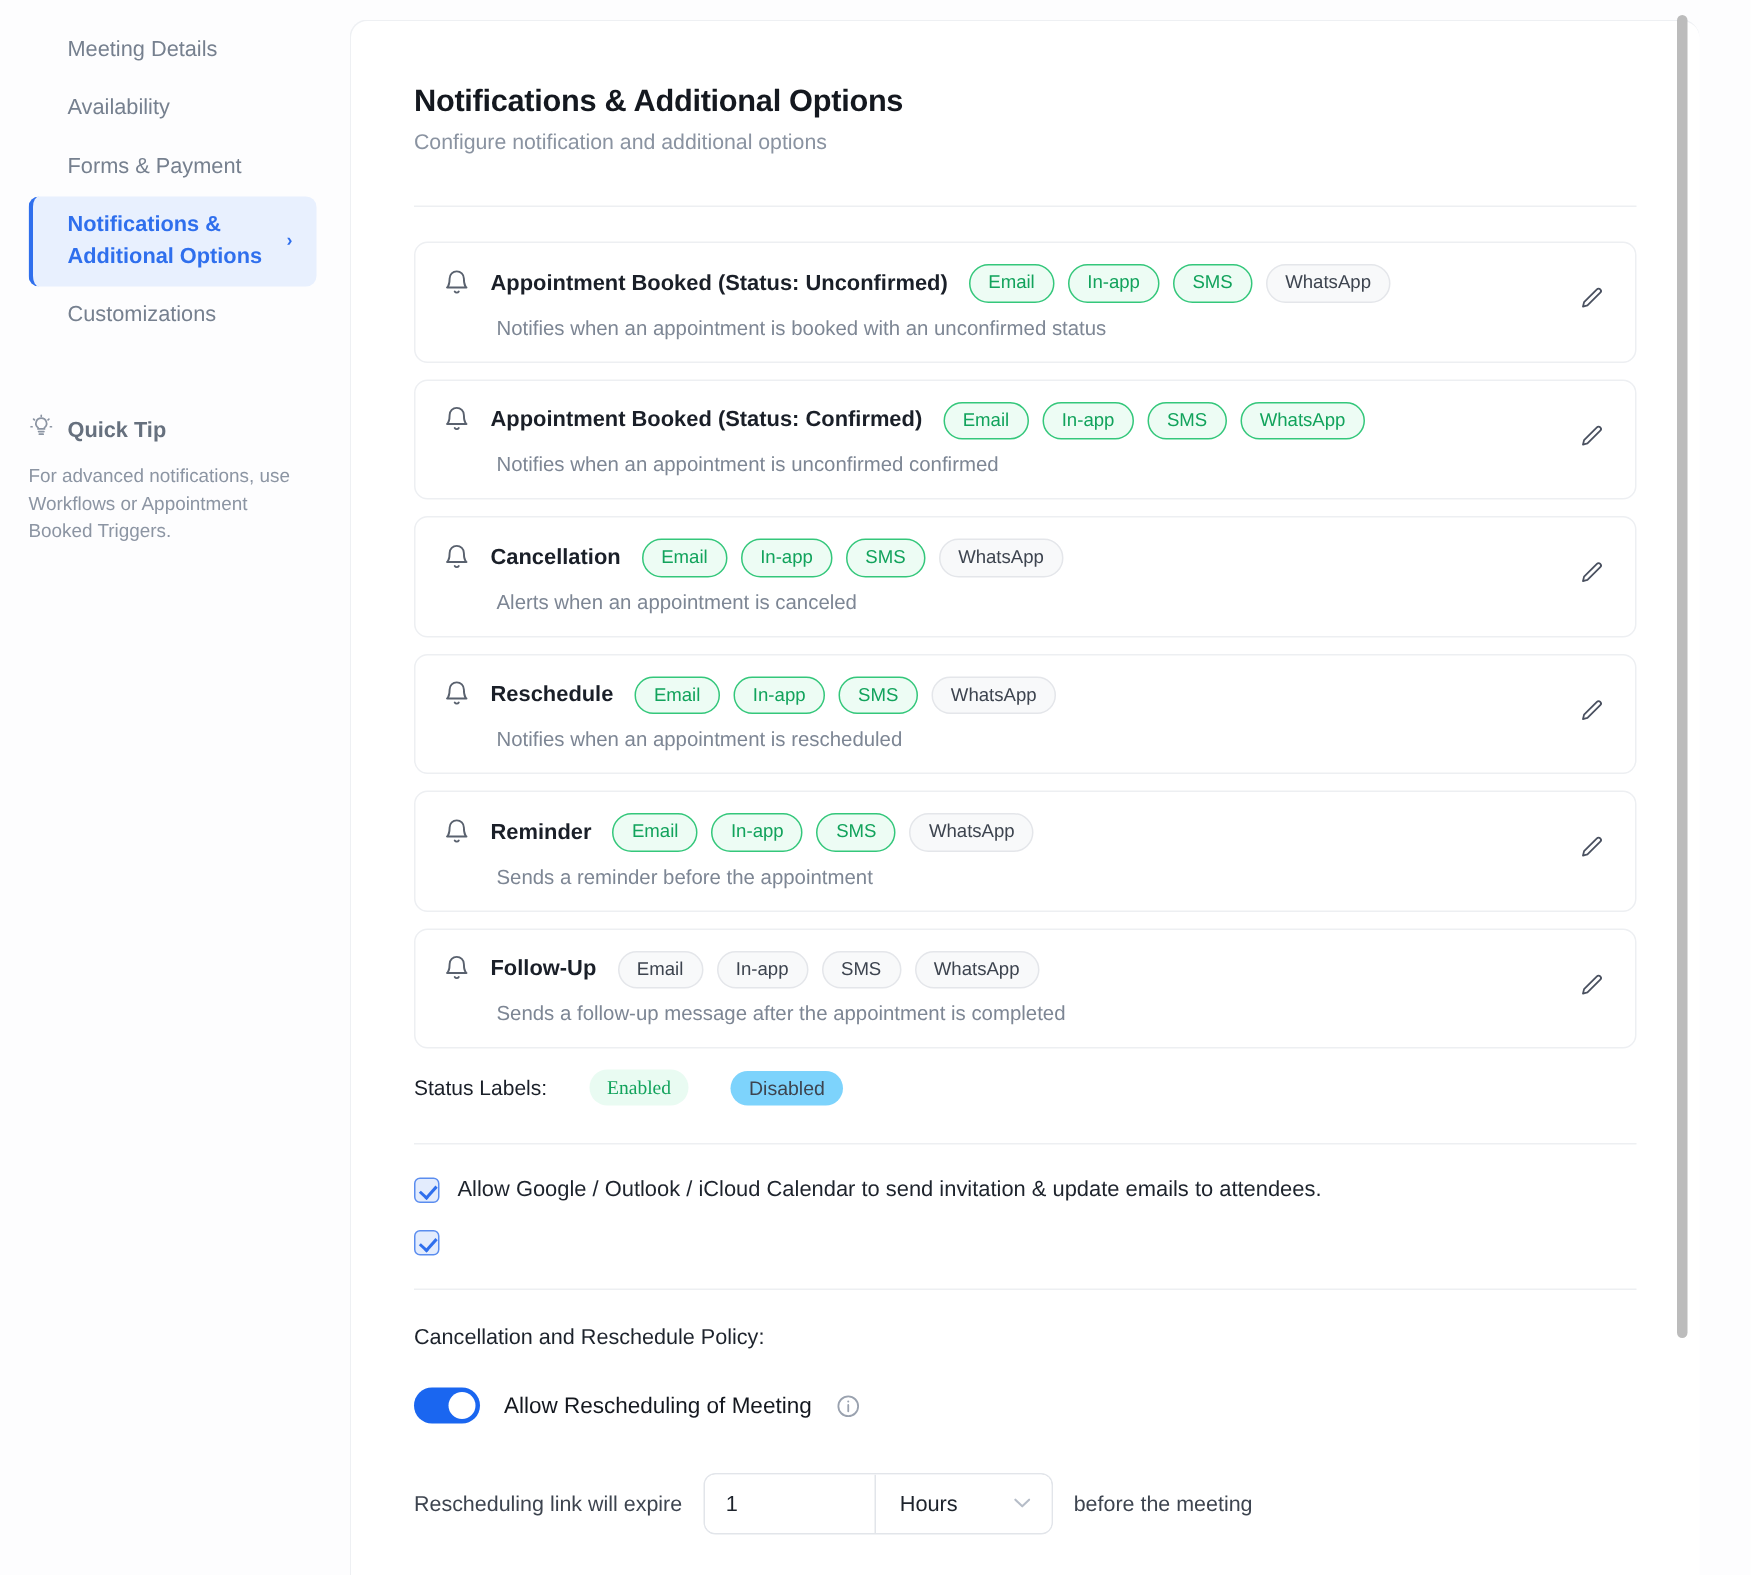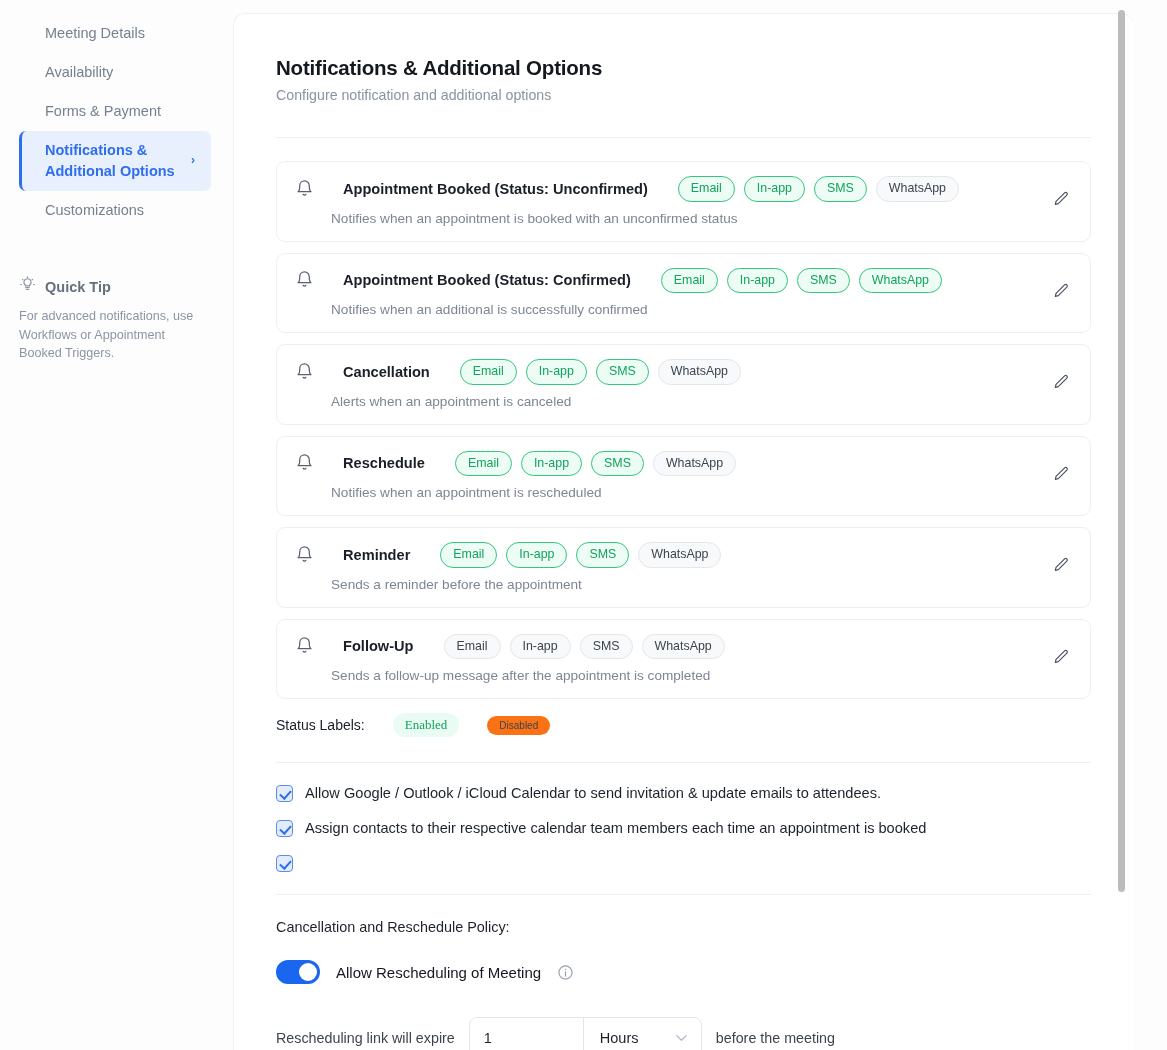--- a/index.html
+++ b/index.html
@@ -66,41 +66,41 @@
 
   
   .notif {
     position: relative;
     border: 1px solid #edeff2;
     border-radius: 9px;
     padding: 14px 18px 15px 18px;
     margin-bottom: 11px;
     background: #fff;
   }
-  .notif-top { display: flex; align-items: center; gap: 23px; }
+  .notif-top { display: flex; align-items: center; gap: 7px; }
   .bell { flex: 0 0 20px; width: 20px; height: 20px; color: #59616e; margin-right: 5px; }
   .notif-name { font-size: 14.6px; font-weight: 700; color: #1a1f28; white-space: nowrap; }
   .chips { display: flex; gap: 9px; margin-left: 7px; }
   .chip {
     font-size: 12.4px; padding: 4px 12px; border-radius: 999px;
     border: 1px solid #e4e6ea; background: #f8f9fa; color: #3d444f;
     line-height: 1.25; white-space: nowrap; cursor: pointer;
   }
   .chip.on { border-color: #34c77b; background: #edfcf4; color: #12a35c; }
   .notif-desc { font-size: 13.6px; color: #7d8694; margin: 9px 0 0 36px; }
   .edit-btn {
     position: absolute; right: 16px; top: 50%; transform: translateY(-50%);
     width: 22px; height: 22px; color: #4a5160; cursor: pointer;
   }
 
   
   .status-row { display: flex; align-items: center; gap: 28px; margin: 14px 0 0 0; }
   .status-lbl { font-size: 14px; color: #1a1f28; }
   .pill-en { font-size: 13px; color: #12a35c; background: #e9fbf2; border-radius: 999px; padding: 4px 12px; font-family: Liberation Serif, serif; }
-  .pill-dis { font-size: 10px; color: #3d444f; background: #f97316; border-radius: 999px; padding: 4px 12px; }
+  .pill-dis { font-size: 13px; color: #3d444f; background: #7dd3fc; border-radius: 999px; padding: 4px 12px; }
 
   .hr2 { height: 1px; background: #edeff2; margin: 25px 0 22px 0; }
 
   
   .cb-row { display: flex; align-items: flex-start; gap: 12px; margin-bottom: 18px; cursor: pointer; }
   .cb {
     flex: 0 0 17px; width: 17px; height: 17px;
     border: 1.4px solid #5b8def; border-radius: 4px; background: #e3ecfd;
     position: relative;
   }
@@ -226,21 +226,21 @@
                     <path d="M13.7 19.4a2 2 0 0 1-3.4 0"></path>
                   </svg></span>
                 <span class="notif-name">Appointment Booked (Status: Confirmed)</span>
                 <div class="chips">
                   <span class="chip on">Email</span>
                   <span class="chip on">In-app</span>
                   <span class="chip on">SMS</span>
                   <span class="chip on">WhatsApp</span>
                 </div>
               </div>
-              <div class="notif-desc">Notifies when an additional is successfully confirmed</div>
+              <div class="notif-desc">Notifies when an appointment is unconfirmed confirmed</div>
               <span class="edit-btn"><svg width="18" height="18" viewBox="0 0 24 24" fill="none" stroke="#4a5160" stroke-width="1.6" stroke-linecap="round" stroke-linejoin="round">
                   <path d="M16.8 3.8a2.1 2.1 0 0 1 3 3L8.4 18.2l-4 1 1-4z"></path>
                 </svg></span>
             </div>
             <div class="notif">
               <div class="notif-top">
                 <span class="bell"><svg width="19" height="19" viewBox="0 0 24 24" fill="none" stroke="#59616e" stroke-width="1.6" stroke-linecap="round" stroke-linejoin="round">
                     <path d="M18 8.4a6 6 0 1 0-12 0c0 6.2-2.2 7.6-2.2 7.6h16.4S18 14.6 18 8.4z"></path>
                     <path d="M13.7 19.4a2 2 0 0 1-3.4 0"></path>
                   </svg></span>
@@ -321,24 +321,20 @@
           <span class="pill-en">Enabled</span>
           <span class="pill-dis">Disabled</span>
         </div>
 
         <div class="hr2"></div>
 
         <div id="cb-host">
             <label class="cb-row">
               <span class="cb"></span>
               <span class="cb-text">Allow Google / Outlook / iCloud Calendar to send invitation &amp; update emails to attendees.</span>
-            </label>
-            <label class="cb-row">
-              <span class="cb"></span>
-              <span class="cb-text">Assign contacts to their respective calendar team members each time an appointment is booked</span>
             </label>
             <label class="cb-row">
               <span class="cb"></span>
             </label>
           </div>
 
         <div class="hr3"></div>
 
         <div class="policy-title">Cancellation and Reschedule Policy:</div>
 

